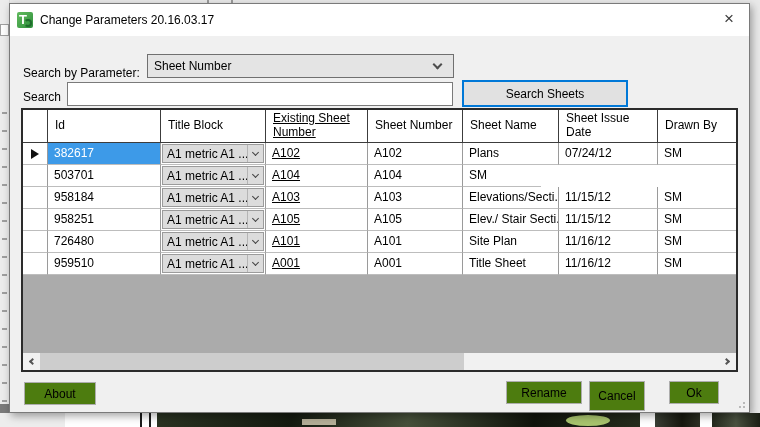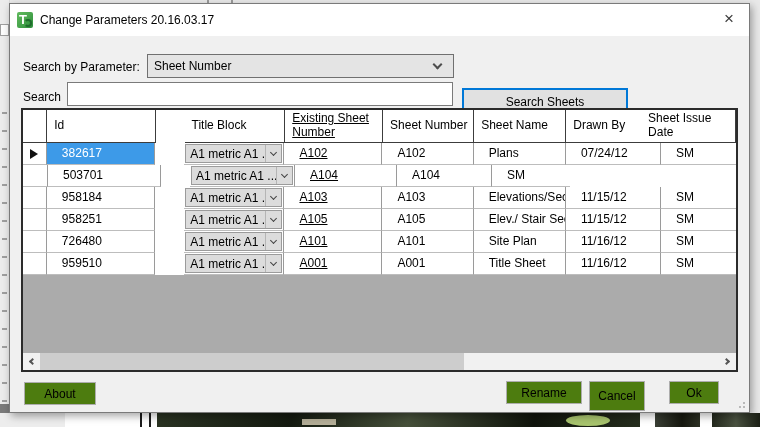--- a/index.html
+++ b/index.html
@@ -46,42 +46,42 @@
   .combo { position:absolute; left:137px; top:50px; width:307px; height:24px; background:#e4e4e4;
     border:1px solid #707070; display:flex; align-items:center; font-size:12px; padding-left:6px; }
   .combo .flex { flex:1; }
   .chev-down { width:7px; height:7px; border-right:2px solid #4d4d4d; border-bottom:2px solid #4d4d4d;
     transform:rotate(45deg); margin-right:12px; margin-top:-3px; }
 
   .search-input { position:absolute; left:57px; top:78px; width:386px; height:24px; background:#fff;
     border:1px solid #7a7a7a; font-size:12px; padding:0 4px; font-family:"Liberation Sans",sans-serif; }
   .btn { background:#4d7c0f; border:1px solid #adadad; font-size:12px; color:#000;
     font-family:"Liberation Sans",sans-serif; }
-  .btn-search { position:absolute; left:452px; top:84px; width:166px; height:27px; border:2px solid #0078d7; background:#e1e1e1; }
+  .btn-search { position:absolute; left:452px; top:76px; width:166px; height:27px; border:2px solid #0078d7; background:#e1e1e1; }
 
   
   .grid { position:absolute; left:11px; top:104px; width:717px; height:264px; border:2px solid #2b2b2b; background:#ababab; }
   .ghead { display:flex; height:33px; background:#fff; }
   .ghcell { border-right:1px solid #3c3c3c; border-bottom:1px solid #3c3c3c; background:#fff;
     font-size:12px; color:#000; display:flex; align-items:center; padding-left:7px; line-height:1.15; overflow:hidden; }
   .grow { display:flex; height:22px; background:#fff; }
   .gcell { border-right:1px solid #9a9a9a; border-bottom:1px solid #bdbdbd; background:#fff; font-size:12px;
-    color:#000; line-height:20px; padding-left:15px; white-space:nowrap; overflow:hidden; }
+    color:#000; line-height:20px; padding-left:6px; white-space:nowrap; overflow:hidden; }
   .gcell.sel-ind { padding:0; display:flex; align-items:center; justify-content:center; }
   .tri { width:0; height:0; border-top:5px solid transparent; border-bottom:5px solid transparent; border-left:8px solid #111; }
   .gcell.selected { background:#3d9ae8; color:#fff; }
   .gcell.combo-cell { padding:1px; }
   .cellcombo { height:100%; width:100%; background:#dcdcdc; border:1px solid #9b9b9b; display:flex; align-items:center; }
   .cellcombo .txt { flex:1; padding-left:4px; font-size:12px; white-space:nowrap; overflow:hidden; }
   .cellcombo .div { width:1px; height:100%; background:#b5b5b5; }
   .cellcombo .arr { width:15px; display:flex; align-items:center; justify-content:center; }
   .cellcombo .arr i { display:block; width:5px; height:5px; border-right:1.5px solid #444; border-bottom:1.5px solid #444;
     transform:rotate(45deg); margin-top:-2px; }
 
-  .csel { width:25px; } .c0 { width:113px; } .c1 { width:105px;margin-left:29px; } .c2 { width:102px;text-decoration:underline; }
+  .csel { width:25px; } .c0 { width:113px; } .c1 { width:105px; } .c2 { width:102px;text-decoration:underline; }
   .c3 { width:95px; } .c4 { width:96px; } .c5 { width:99px; } .c6 { width:78px; border-right:none !important; }
 
   .gfill { height:78px; background:#ababab; }
   .hscroll { height:17px; background:#f1f1f1; display:flex; }
   .scroll-arrow { width:17px; height:17px; display:flex; align-items:center; justify-content:center; background:#f1f1f1; }
   .scroll-arrow i { display:block; width:5px; height:5px; border-left:2px solid #555; border-bottom:2px solid #555; }
   .scroll-arrow.left i { transform:rotate(45deg); margin-left:2px; }
   .scroll-arrow.right i { transform:rotate(-135deg); margin-right:2px; }
   .scroll-track { position:relative; flex:1; }
   .scroll-thumb { position:absolute; left:0; top:0; width:424px; height:17px; background:#cdcdcd; }
@@ -123,40 +123,40 @@
 <div class="dialog">
   <div class="titlebar">
     <div class="app-icon">
       <span class="t">T</span>
       <span class="c"></span>
     </div>
     <span class="title-text">Change Parameters 20.16.03.17</span>
     <span class="close-btn">×</span>
   </div>
 
-  <span class="lbl" style="left:13px; top:56px;">Search by Parameter:</span>
+  <span class="lbl" style="left:13px; top:62px;">Search by Parameter:</span>
   <div class="combo">
     <span class="flex">Sheet Number</span>
     <span class="chev-down"></span>
   </div>
 
   <span class="lbl" style="left:13px; top:86px;">Search</span>
   <input class="search-input" type="text" value="" style="">
   <button class="btn btn-search">Search Sheets</button>
 
   <div class="grid">
     <div class="ghead">
         <div class="ghcell csel"></div>
         <div class="ghcell c0">Id</div>
         <div class="ghcell c1">Title Block</div>
         <div class="ghcell c2">Existing Sheet Number</div>
         <div class="ghcell c3">Sheet Number</div>
         <div class="ghcell c4">Sheet Name</div>
+        <div class="ghcell c5">Sheet Issue Date</div>
         <div class="ghcell c6">Drawn By</div>
-        <div class="ghcell c5">Sheet Issue Date</div>
       </div>
     <div>
         <div class="grow">
           <div class="gcell csel sel-ind">
             <span class="tri"></span>
           </div>
           <div class="gcell c0 selected">382617</div>
           <div class="gcell c1 combo-cell">
             <div class="cellcombo">
               <span class="txt">A1 metric A1 ...</span>

